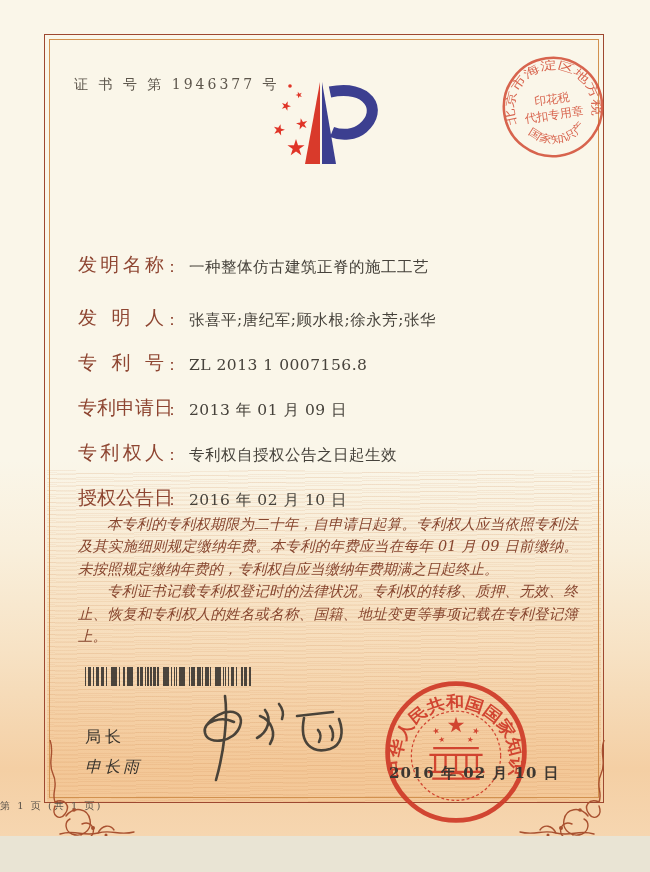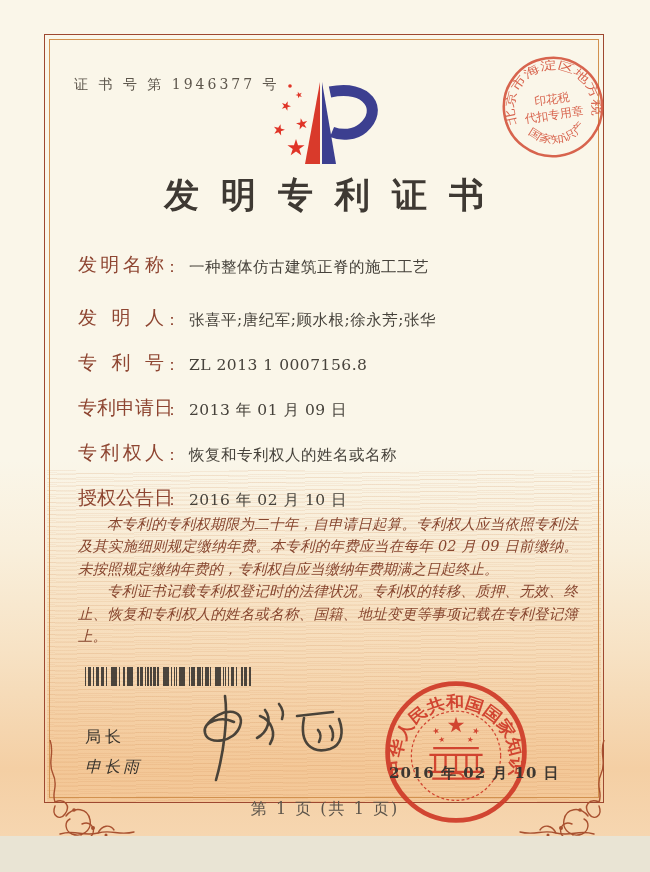--- a/index.html
+++ b/index.html
@@ -36,22 +36,22 @@
     background:
       repeating-linear-gradient(90deg,#2e2c2a 0 1.5px,transparent 1.5px 3.5px,#2e2c2a 3.5px 6.5px,transparent 6.5px 8px,#2e2c2a 8px 9px,transparent 9px 13px),
       repeating-linear-gradient(90deg,transparent 0 4px,#2e2c2a 4px 5px,transparent 5px 11px,#2e2c2a 11px 13.5px,transparent 13.5px 17px);
     opacity:.85; }
   .signoff-title { position:absolute; left:85px; top:727px; font-size:16px; letter-spacing:4px; color:#39342d; }
   .signoff-name  { position:absolute; left:85px; top:757px; font-size:16px; letter-spacing:3px; color:#39342d;font-style:italic; }
   .signature { position:absolute; left:180px; top:690px; }
   .big-seal { position:absolute; left:380px; top:676px; opacity:.92; }
   .seal-date { position:absolute; left:389px; top:764px; font-size:15px; font-weight:bold;
     letter-spacing:1px; color:#3c3731; z-index:5; }
-  .footer { position:absolute; left:0; right:0; top:799px; text-align:center;
-    font-size:16px; letter-spacing:2px; color:#5c544a; }
+  .footer { position:absolute; left:0; right:0; top:799px; 
+    font-size:10px; letter-spacing:2px; color:#5c544a; }
   .flourish { position:absolute; z-index:2; }
   .flourish.left { left:46px; top:740px; }
   .flourish.right { left:512px; top:740px; transform:scaleX(-1); }
   svg text { font-family:"DejaVu Serif","Liberation Serif",serif; }
 </style>
 </head>
 <body>
 
 <div class="page">
 
@@ -125,43 +125,42 @@
     <text fill="#d24b33" font-size="11.5">
       <textPath href="#taxTop" startOffset="2" textLength="182" lengthAdjust="spacingAndGlyphs">北京市海淀区地方税务局</textPath>
     </text>
     <text fill="#d24b33" font-size="10.5">
       <textPath href="#taxBot" startOffset="2" textLength="92" lengthAdjust="spacingAndGlyphs">国家知识产权局</textPath>
     </text>
     <text x="60" y="56" text-anchor="middle" fill="#d24b33" font-size="12">印花税</text>
     <text x="60" y="72" text-anchor="middle" fill="#d24b33" font-size="12">代扣专用章</text>
   </svg>
 
-  <div class="title">发明专利证书</div>
 
   <div class="field-row" style="top:252px">
     <span class="field-label">发明名称</span><span class="field-colon">：</span><span class="field-value">一种整体仿古建筑正脊的施工工艺</span>
   </div>
   <div class="field-row" style="top:305px">
     <span class="field-label">发明人</span><span class="field-colon">：</span><span class="field-value">张喜平;唐纪军;顾水根;徐永芳;张华</span>
   </div>
   <div class="field-row" style="top:350px">
     <span class="field-label">专利号</span><span class="field-colon">：</span><span class="field-value">ZL 2013 1 0007156.8</span>
   </div>
   <div class="field-row" style="top:395px">
     <span class="field-label">专利申请日</span><span class="field-colon">：</span><span class="field-value">2013 年 01 月 09 日</span>
   </div>
   <div class="field-row" style="top:440px">
-    <span class="field-label">专利权人</span><span class="field-colon">：</span><span class="field-value">恢复和专利权人的姓名或名称</span>
+    <span class="field-label">专利权人</span><span class="field-colon">：</span><span class="field-value">专利权自授权公告之日起生效</span>
   </div>
   <div class="field-row" style="top:485px">
     <span class="field-label">授权公告日</span><span class="field-colon">：</span><span class="field-value">2016 年 02 月 10 日</span>
   </div>
 
   <div class="paragraphs">
-    <p>本专利的专利权期限为二十年，自申请日起算。专利权人应当依照专利法及其实施细则规定缴纳年费。本专利的年费应当在每年 02 月 09 日前缴纳。未按照规定缴纳年费的，专利权自应当缴纳年费期满之日起终止。</p>
+    <p>本专利的专利权期限为二十年，自申请日起算。专利权人应当依照专利法及其实施细则规定缴纳年费。本专利的年费应当在每年 01 月 09 日前缴纳。未按照规定缴纳年费的，专利权自应当缴纳年费期满之日起终止。</p>
     <p>专利证书记载专利权登记时的法律状况。专利权的转移、质押、无效、终止、恢复和专利权人的姓名或名称、国籍、地址变更等事项记载在专利登记簿上。</p>
   </div>
 
   <div class="barcode"></div>
 
   <div class="signoff-title">局长</div>
   <div class="signoff-name">申长雨</div>
 
   <svg class="signature" width="175" height="100" viewBox="0 0 175 100">
     <g stroke="#4a4339" stroke-width="2.6" fill="none" stroke-linecap="round" stroke-linejoin="round">

